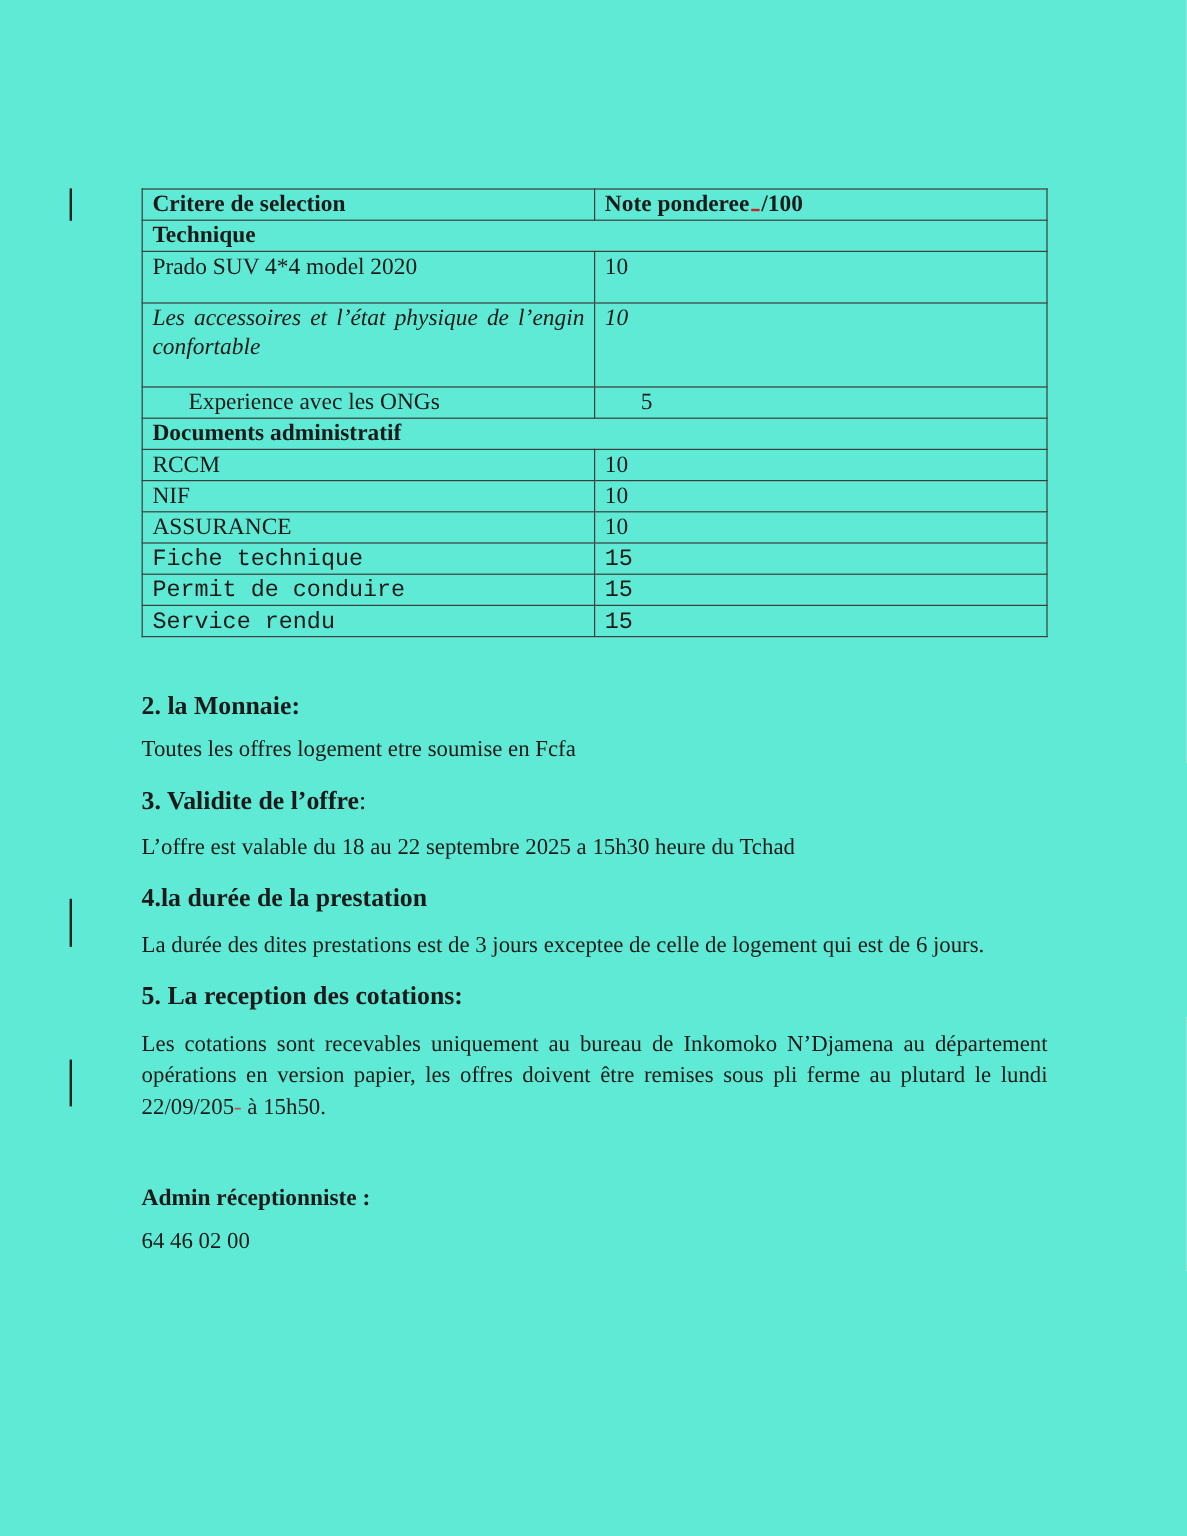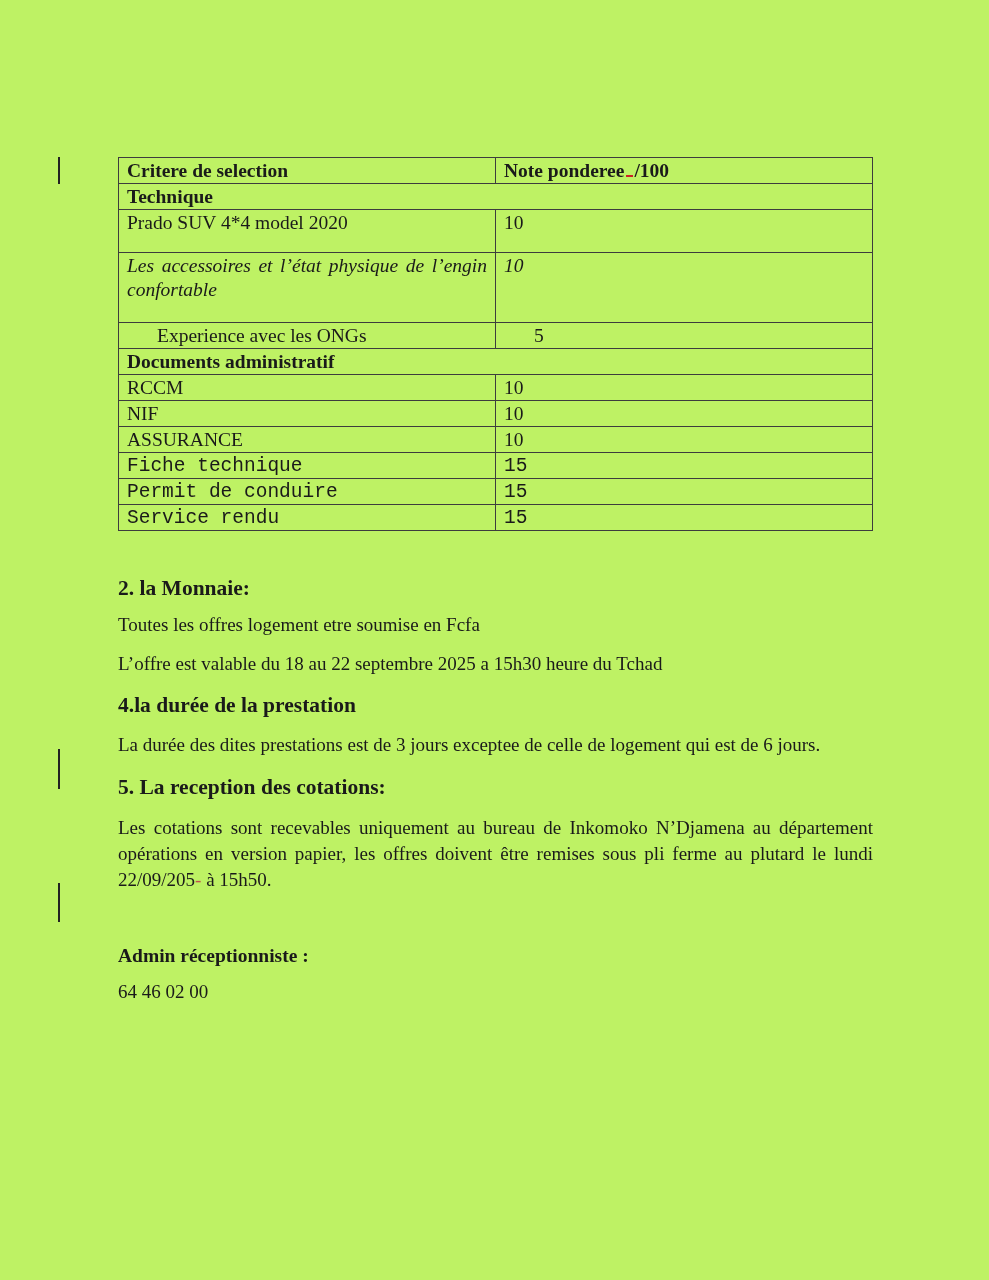--- a/index.html
+++ b/index.html
@@ -1,21 +1,21 @@
 <!DOCTYPE html>
 <html><head>
 <meta charset="utf-8">
 <style>
   * { margin: 0; padding: 0; box-sizing: border-box; }
   html, body { background: #e9e9e9; }
   .page {
     position: relative;
     width: 989px;
     height: 1280px;
-    background: #bef264;
+    background: #5eead4;
     overflow: hidden;
     font-family: "Liberation Serif", "DejaVu Serif", serif;
     color: #1a1a1a;
   }
   .change-bar {
     position: absolute;
     left: 58px;
     width: 2px;
     background: #222222;
   }
@@ -160,20 +160,21 @@
         <tr class="r-md">
           <td>Service rendu</td>
           <td>15</td>
         </tr>
       </tbody>
     </table>
 
     <div class="h-num mt-monnaie-h">2. la Monnaie:</div>
     <p class="body-p mt-monnaie-p">Toutes les offres logement etre soumise en Fcfa</p>
 
+    <div class="h-num mt-validite-h"><span>3. Validite de l’offre</span><span class="colon-normal">:</span></div>
     <p class="body-p mt-validite-p">L’offre est valable du 18 au 22 septembre 2025 a 15h30 heure du Tchad</p>
 
     <div class="h-num mt-duree-h">4.la durée de la prestation</div>
     <p class="body-p mt-duree-p">La durée des dites prestations est de 3 jours exceptee de celle de logement qui est de 6 jours.</p>
 
     <div class="h-num mt-reception-h">5. La reception des cotations:</div>
     <div class="body-p mt-reception-p">
       <div class="jline">Les cotations sont recevables uniquement au bureau de Inkomoko N’Djamena au département</div>
       <div class="jline">opérations en version papier, les offres doivent être remises sous pli ferme au plutard le lundi</div>
       <div><span>22/09/205</span><span class="red-dash">-</span><span> à 15h50.</span></div>

